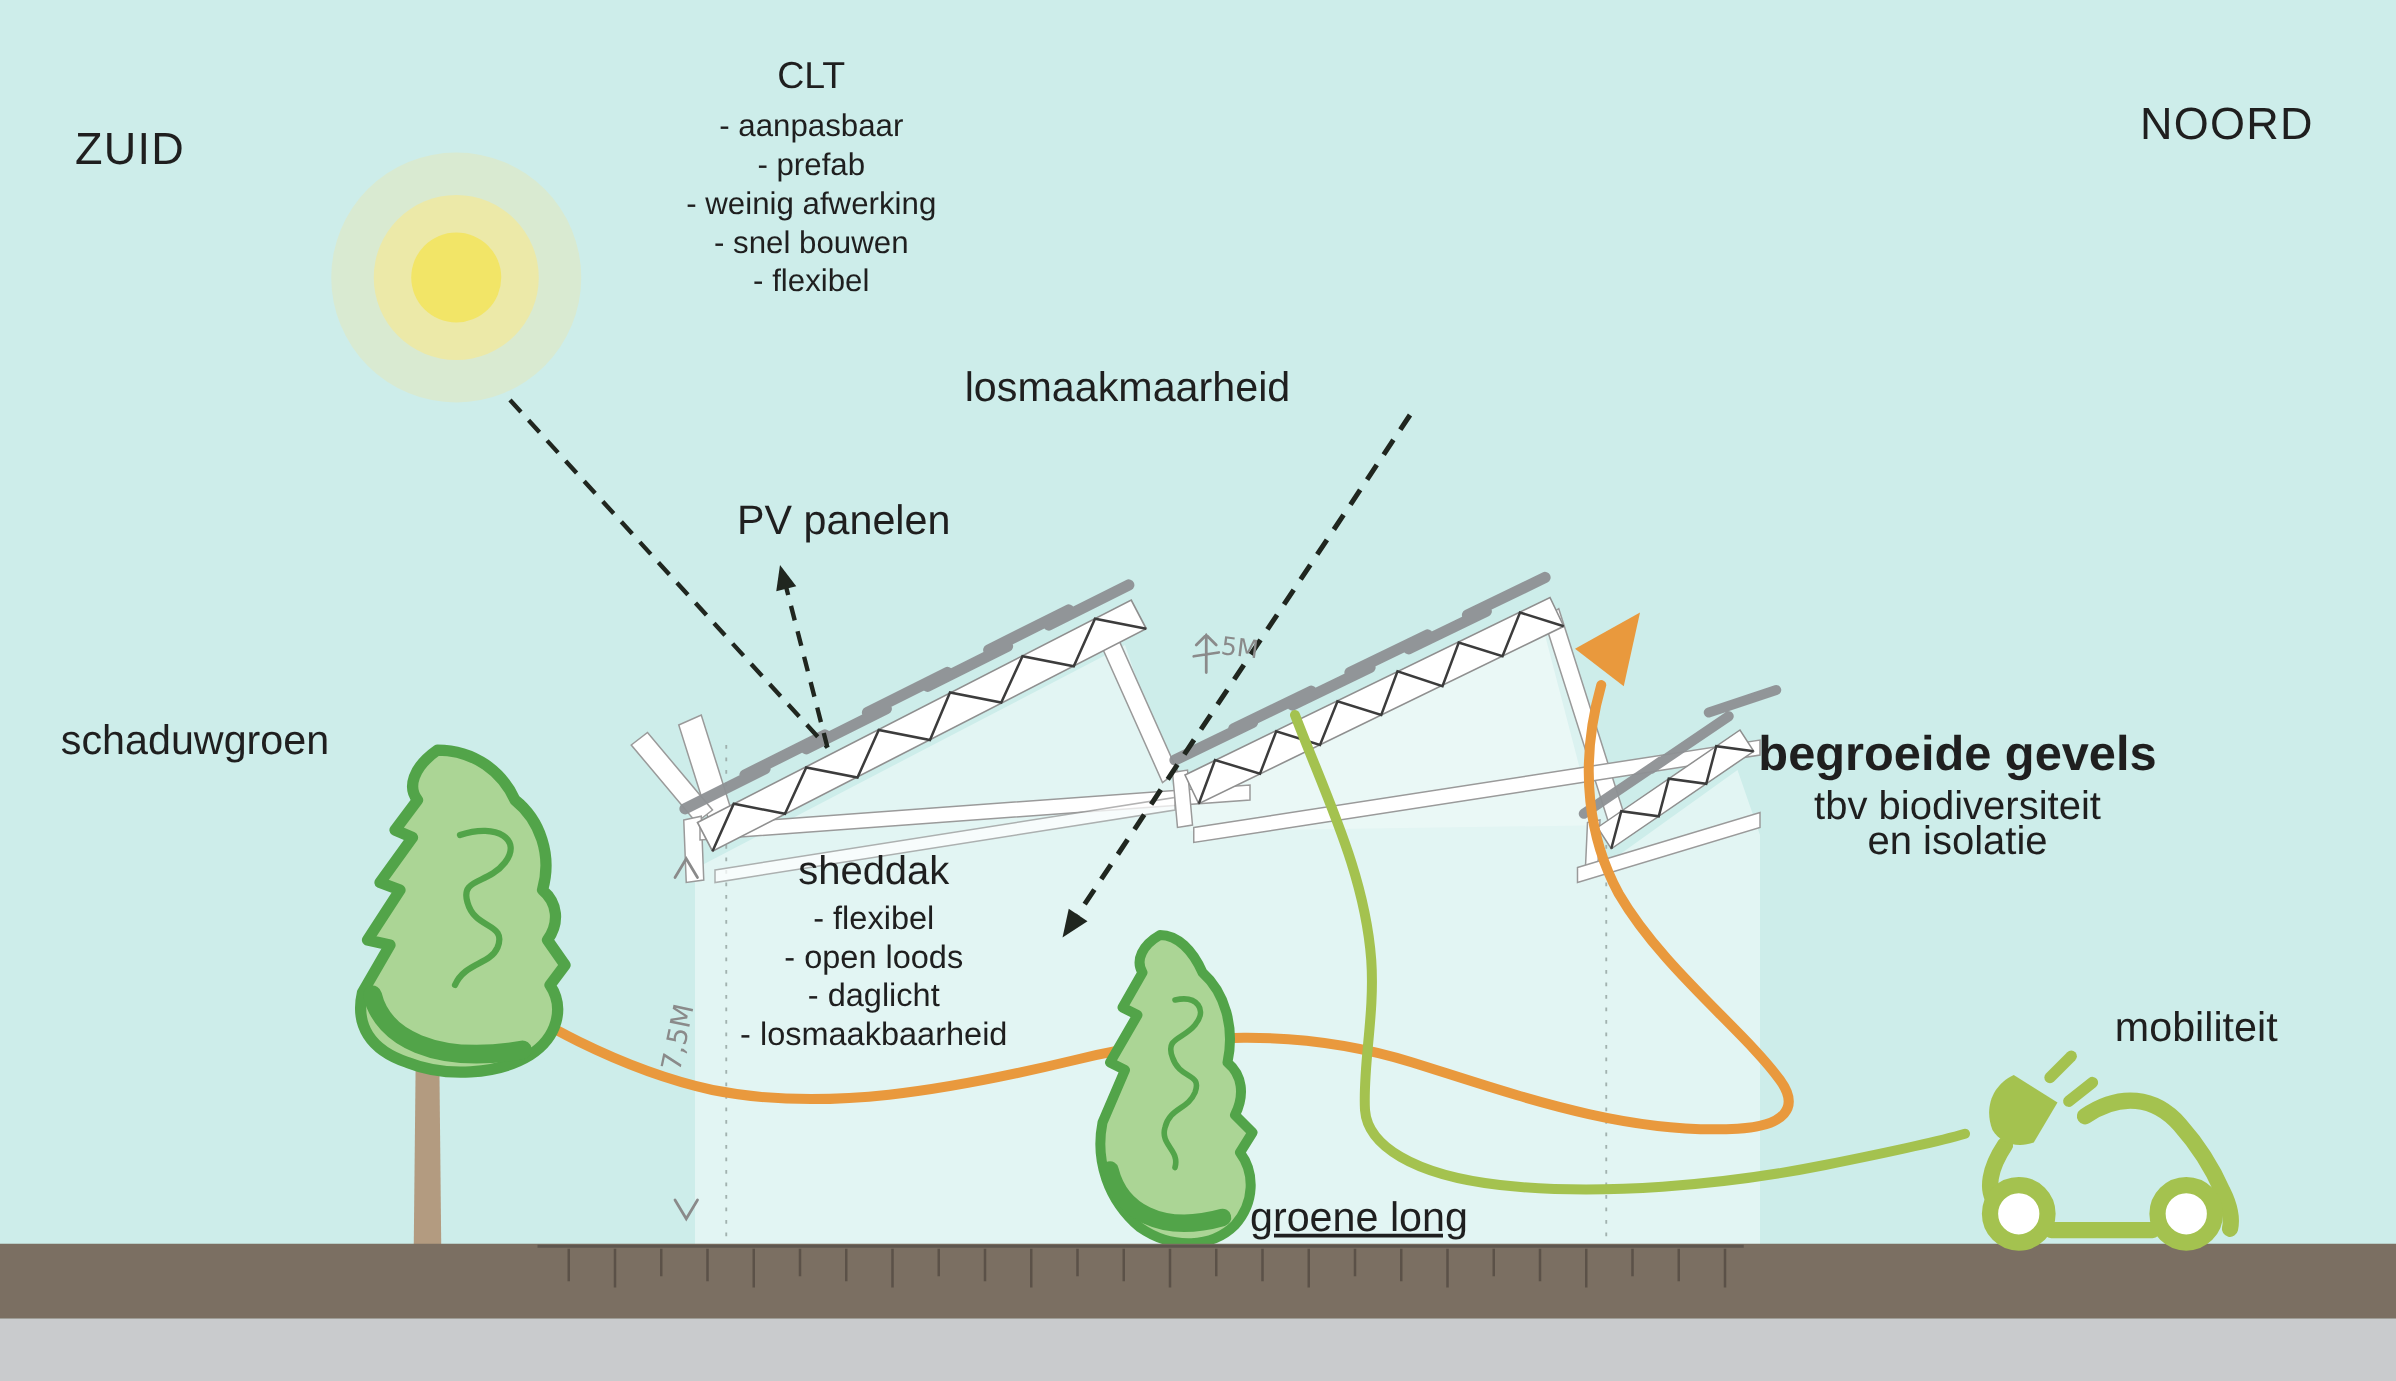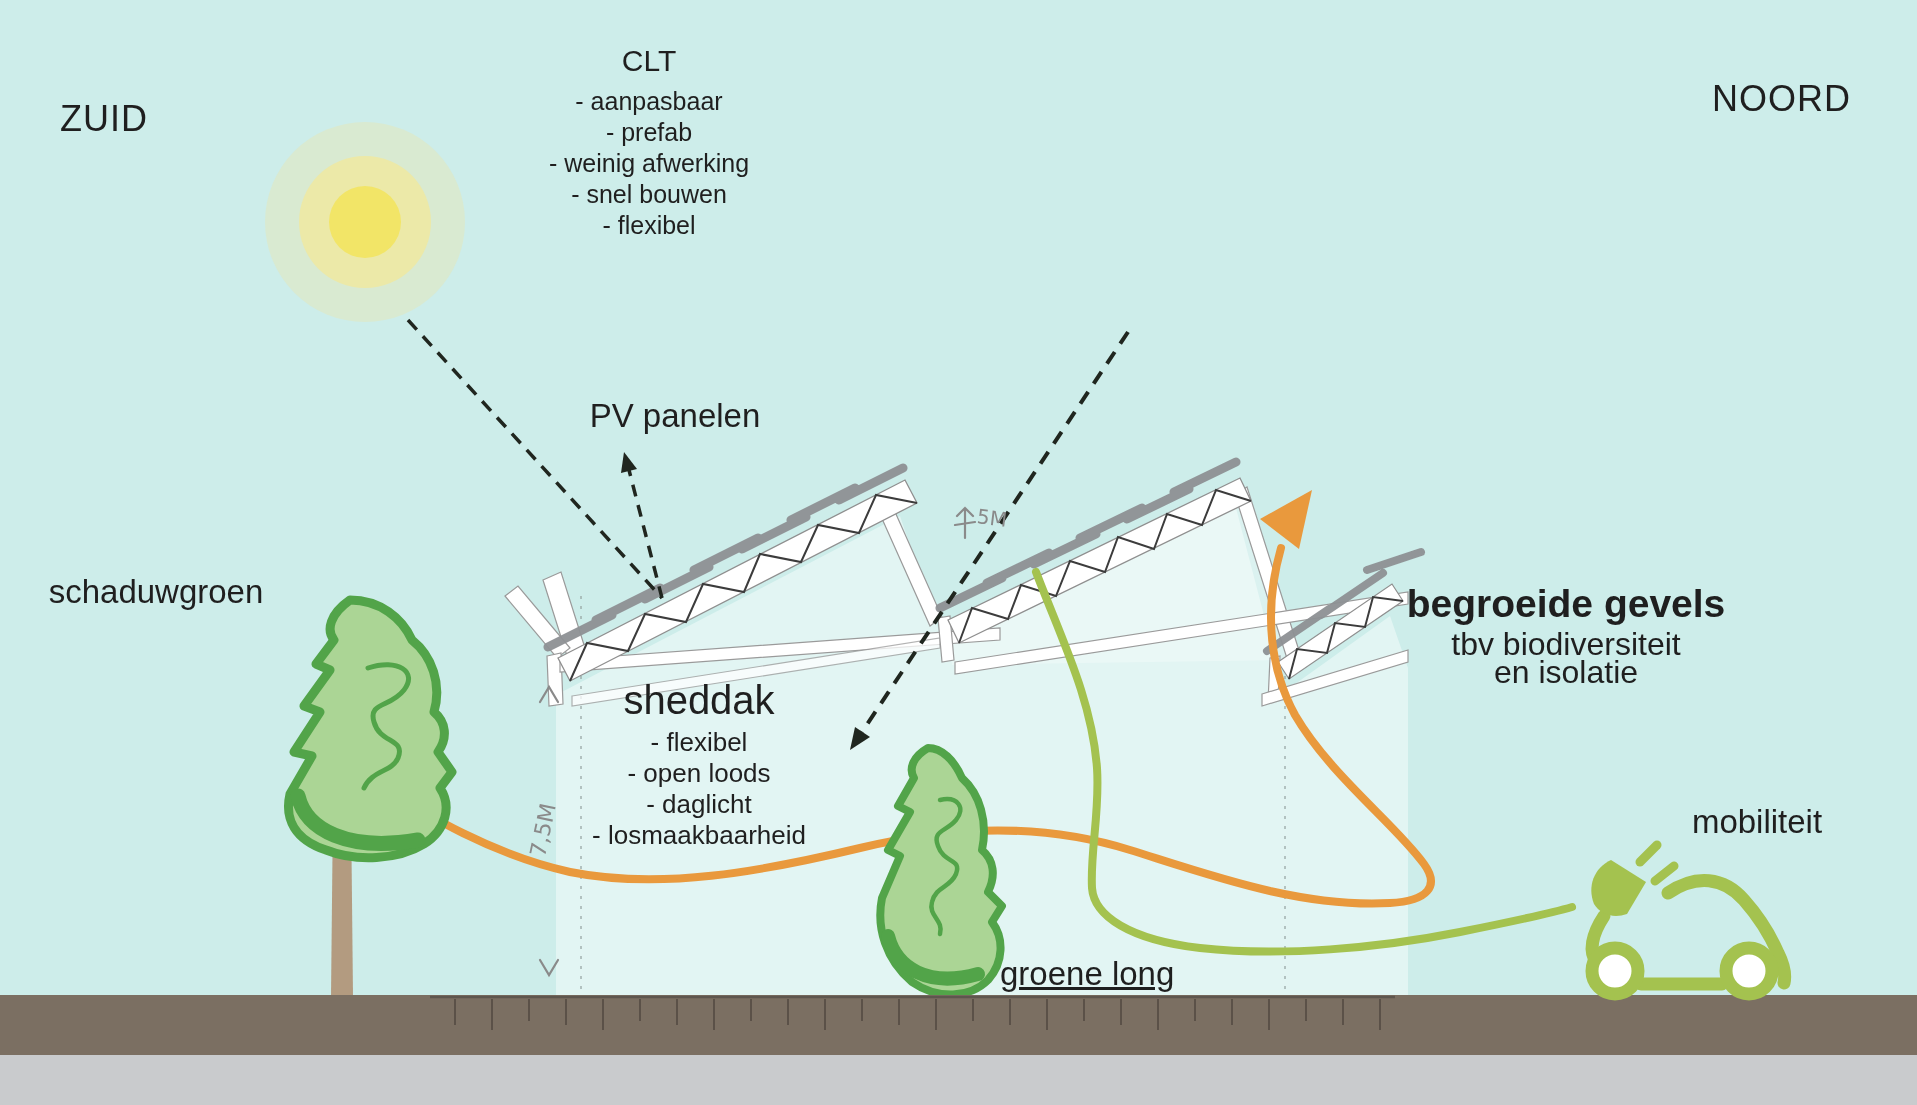--- a/index.html
+++ b/index.html
@@ -10,21 +10,21 @@
     color:var(--ink,#1f1f1f);
   }
   .stage svg{position:absolute;left:0;top:0;}
   .lbl{position:absolute;white-space:nowrap;line-height:1.08;}
   .lbl.center{transform:translateX(-50%);text-align:center;}
   .big{font-size:33px;}
   .compass{font-size:36px;letter-spacing:1px;}
   .block{position:absolute;text-align:center;transform:translateX(-50%);}
   .block .title{font-size:30px;margin-bottom:8px;}
   .block .items div{font-size:25px;line-height:31px;}
-  .block.shed .title{font-size:40px;margin-bottom:4px;}
+  .block.shed .title{font-size:32px;margin-bottom:4px;}
   .block.shed .items div{font-size:26px;line-height:31px;}
   .block.gevels .title{font-size:39px;margin-bottom:4px;font-weight:bold;}
   .block.gevels .items div{font-size:32px;line-height:28px;}
   .hand{
     position:absolute;color:var(--hand,#8a8a8a);
     font-family:"DejaVu Sans", sans-serif;
   }
   .hand.v75{font-size:22px;transform:translate(-50%,-50%) rotate(-78deg);}
   .hand.m5{font-size:20px;transform:rotate(7deg);}
 </style>
@@ -149,20 +149,21 @@
     <div class="title">CLT</div>
     <div class="items">
         <div>- aanpasbaar</div>
         <div>- prefab</div>
         <div>- weinig afwerking</div>
         <div>- snel bouwen</div>
         <div>- flexibel</div>
       </div>
   </div>
 
+  <div class="lbl big center" style="left:902px;top:292px;">losmaakmaarheid</div>
   <div class="lbl big center" style="left:675px;top:398px;">PV panelen</div>
   <div class="lbl big center" style="left:156px;top:574px;">schaduwgroen</div>
 
   <div class="block shed" style="left:699px;top:678px;">
     <div class="title">sheddak</div>
     <div class="items">
         <div>- flexibel</div>
         <div>- open loods</div>
         <div>- daglicht</div>
         <div>- losmaakbaarheid</div>

